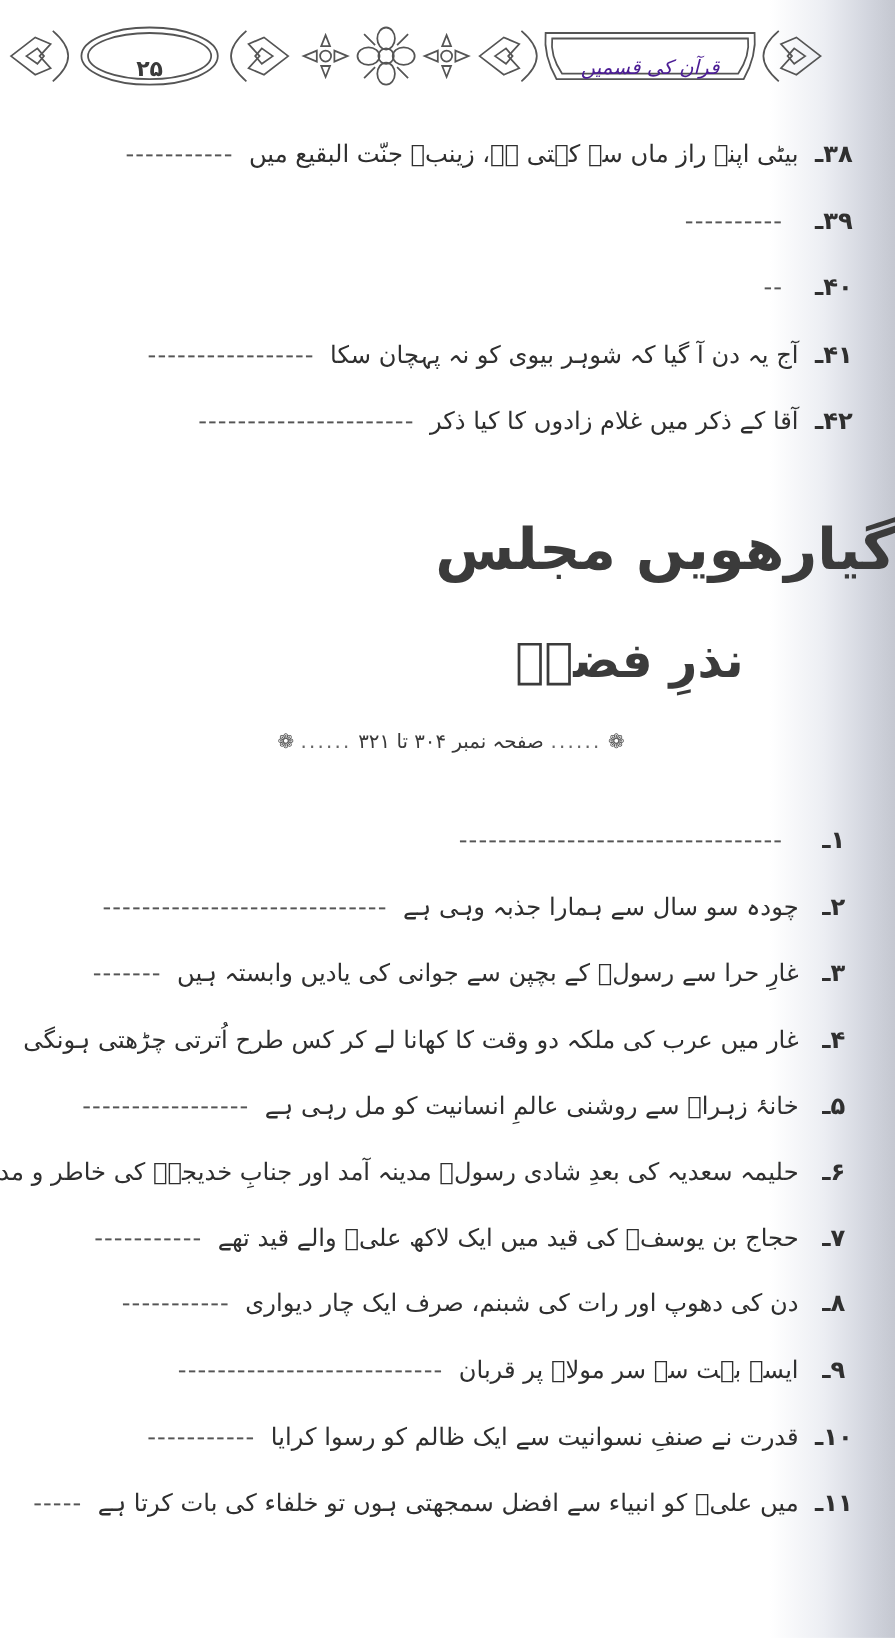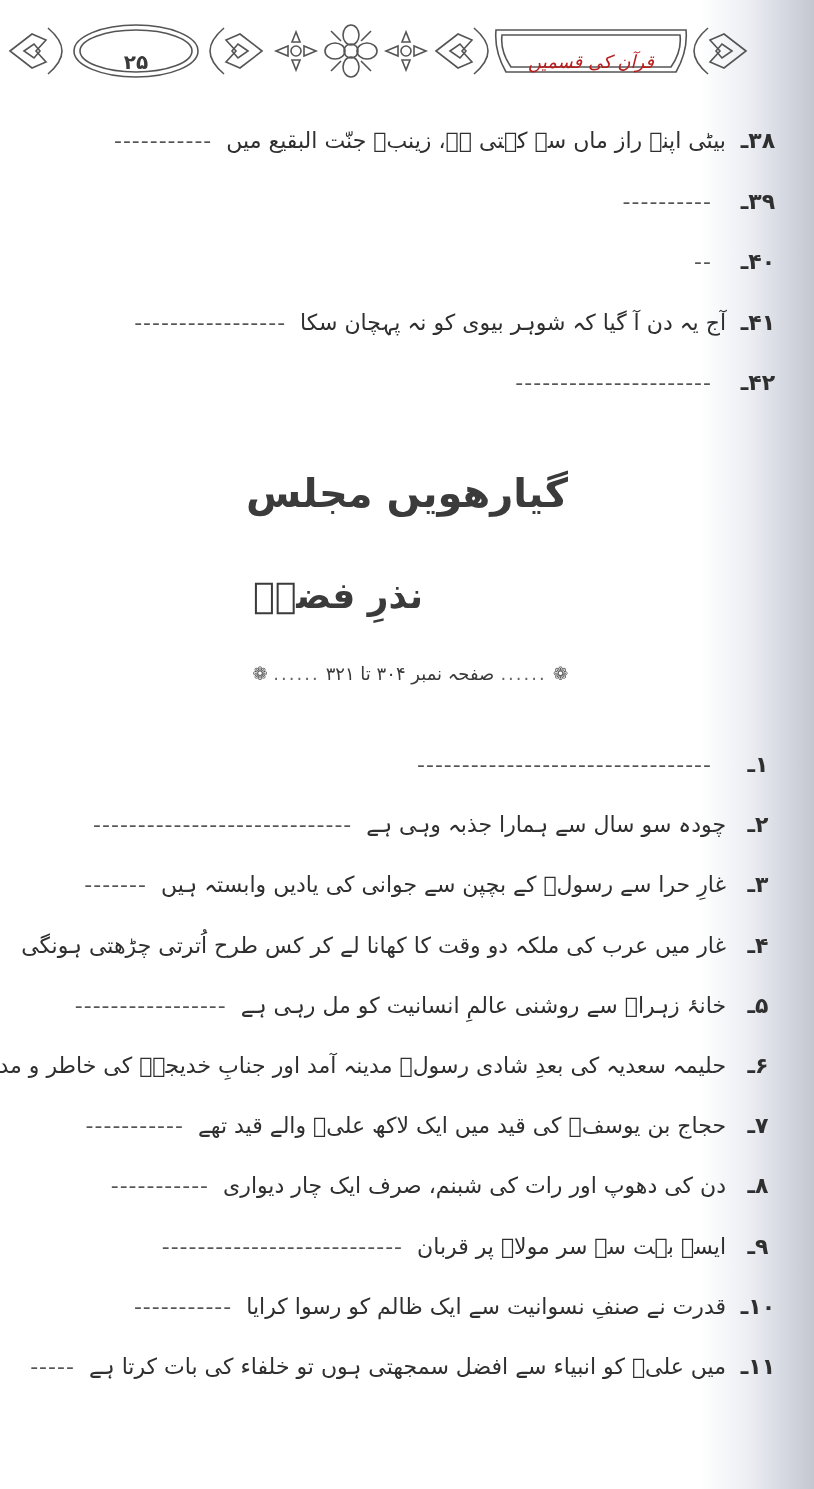--- a/index.html
+++ b/index.html
@@ -16,43 +16,43 @@
   .header-band {
     position: absolute; left: 6px; top: 20px; width: 760px; height: 62px;
   }
   .header-band svg { position: absolute; left: 0; top: 0; }
   .page-number {
     position: absolute; left: 100px; top: 30px; width: 60px; text-align: center;
     font-size: 20px; font-weight: bold; color: #3a3a3a; direction: rtl;
   }
   .running-title {
     position: absolute; left: 505px; top: 31px; width: 160px; text-align: center;
-    font-size: 18px; color: #b91c1c; direction: rtl; font-style: italic;
+    font-size: 18px; color: #4c1d95; direction: rtl; font-style: italic;
   }
 
   .list {
     position: absolute; right: 34px; margin: 0; padding: 0; list-style: none; direction: rtl;
   }
   .list li {
     display: flex; align-items: baseline; direction: rtl;
     font-size: 22px; color: #2f2f2f; white-space: nowrap;
   }
   .list .num { font-weight: bold; min-width: 44px; margin-left: 10px; text-align: center; }
   .list .dash { margin-right: 14px; color: #555; letter-spacing: 1px; }
 
   .list-top { top: 128px; }
   .list-top li { height: 60.5px; }
 
   .section-heading {
-    position: absolute; left: 0; width: 814px; top: 470px; text-align: center;
-    font-size: 40px; font-weight: bold; color: #3b3b3b; direction: rtl;
+    position: absolute; left: 0; width: 814px; top: 470px; 
+    font-size: 52px; font-weight: bold; color: #3b3b3b; direction: rtl;
   }
   .section-subtitle {
-    position: absolute; left: 0; width: 676px; top: 575px; text-align: center;
-    font-size: 36px; font-weight: bold; color: #3b3b3b; direction: rtl;
+    position: absolute; left: 0; width: 676px; top: 575px; text-align: right;
+    font-size: 44px; font-weight: bold; color: #3b3b3b; direction: rtl;
   }
   .page-range {
     position: absolute; left: 230px; width: 360px; top: 663px;
     display: flex; align-items: center; justify-content: center; gap: 6px;
     direction: rtl; font-size: 18px; color: #3a3a3a;
   }
   .page-range .orn { font-size: 18px; color: #555; }
   .page-range .dots { letter-spacing: 2px; color: #666; }
 
   .list-bottom { top: 752px; }
@@ -127,20 +127,21 @@
       <span class="num">۴۰ـ</span>
       <span class="dash">--</span>
     </li>
     <li>
       <span class="num">۴۱ـ</span>
       <span>آج یہ دن آ گیا کہ شوہر بیوی کو نہ پہچان سکا</span>
       <span class="dash">-----------------</span>
     </li>
     <li>
       <span class="num">۴۲ـ</span>
+      <span>آقا کے ذکر میں غلام زادوں کا کیا ذکر</span>
       <span class="dash">----------------------</span>
     </li>
   </ul>
 
   <div class="section-heading">گیارھویں مجلس</div>
   <div class="section-subtitle">نذرِ فضہؑ</div>
 
   <div class="page-range">
     <span class="orn">❁</span>
     <span class="dots">......</span>

